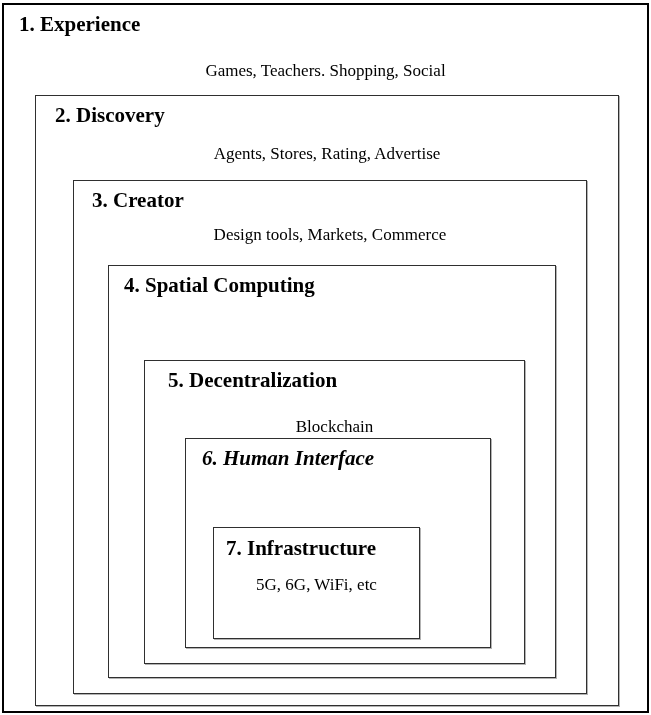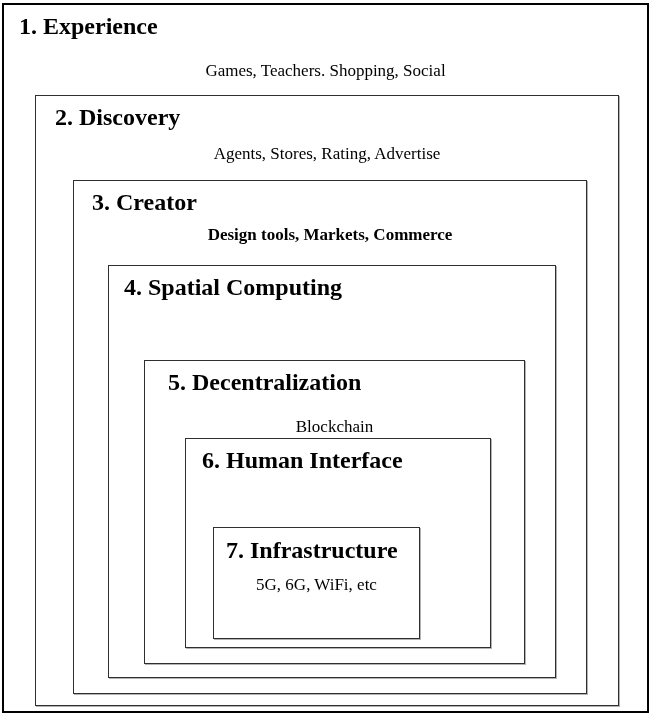--- a/index.html
+++ b/index.html
@@ -25,21 +25,21 @@
     border: 2px solid #000000;
   }
   .box.inner {
     border: 1px solid #2f2f2f;
     box-shadow: 1px 1px 0 #b3b3b3;
   }
   .layer-title {
     position: absolute;
     left: 15px;
     top: 7px;
-    font-size: 24px;
+    font-size: 21px;
     font-weight: bold;
     line-height: 1.2;
     white-space: nowrap;
   }
   .layer-subtitle {
     position: absolute;
     left: 0;
     width: 100%;
     text-align: center;
     font-size: 17px;
@@ -50,30 +50,30 @@
   .b1 { left: 2px;   top: 3px;   width: 647px; height: 710px; }
   .b2 { left: 35px;  top: 95px;  width: 584px; height: 611px; }
   .b3 { left: 73px;  top: 180px; width: 514px; height: 514px; }
   .b4 { left: 108px; top: 265px; width: 448px; height: 413px; }
   .b5 { left: 144px; top: 360px; width: 381px; height: 304px; }
   .b6 { left: 185px; top: 438px; width: 306px; height: 210px; }
   .b7 { left: 213px; top: 527px; width: 207px; height: 112px; }
   
   .b1 .layer-subtitle { top: 56px; }
   .b2 .layer-subtitle { top: 48px; }
-  .b3 .layer-subtitle { top: 44px; font-weight: bold; }
+  .b3 .layer-subtitle { top: 44px; }
   .b4 .layer-subtitle { top: 57px; }
   .b5 .layer-subtitle { top: 56px; }
   .b6 .layer-subtitle { top: 53px; }
   .b7 .layer-subtitle { top: 47px; }
   
   .b2 .layer-title { left: 19px; }
   .b3 .layer-title { left: 18px; }
   .b5 .layer-title { left: 23px; }
-  .b6 .layer-title { left: 16px; }
+  .b6 .layer-title { left: 16px; font-style: italic; }
   .b7 .layer-title { left: 12px; top: 8px; }
 </style>
 </head>
 <body>
 
 <div class="canvas">
 
   <div class="box outer b1">
     <div class="layer-title">1. Experience</div>
     <div class="layer-subtitle">Games, Teachers. Shopping, Social</div>

